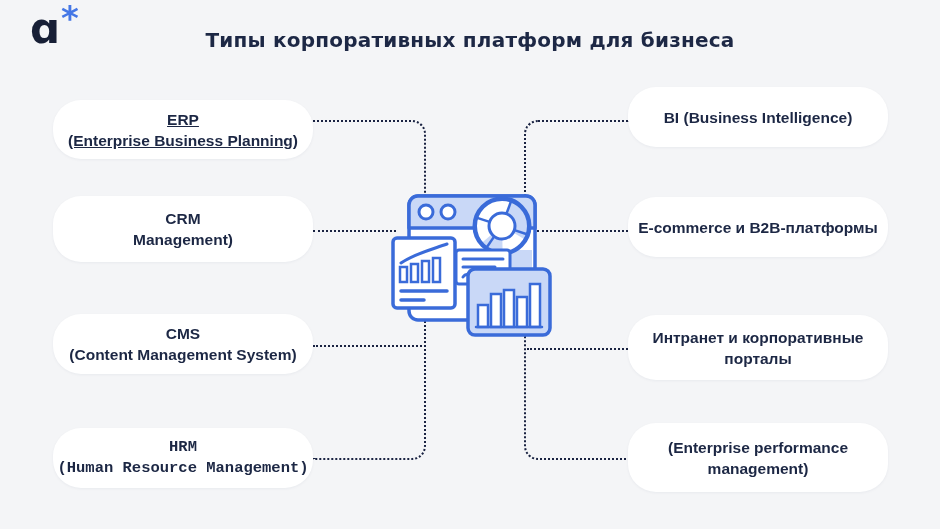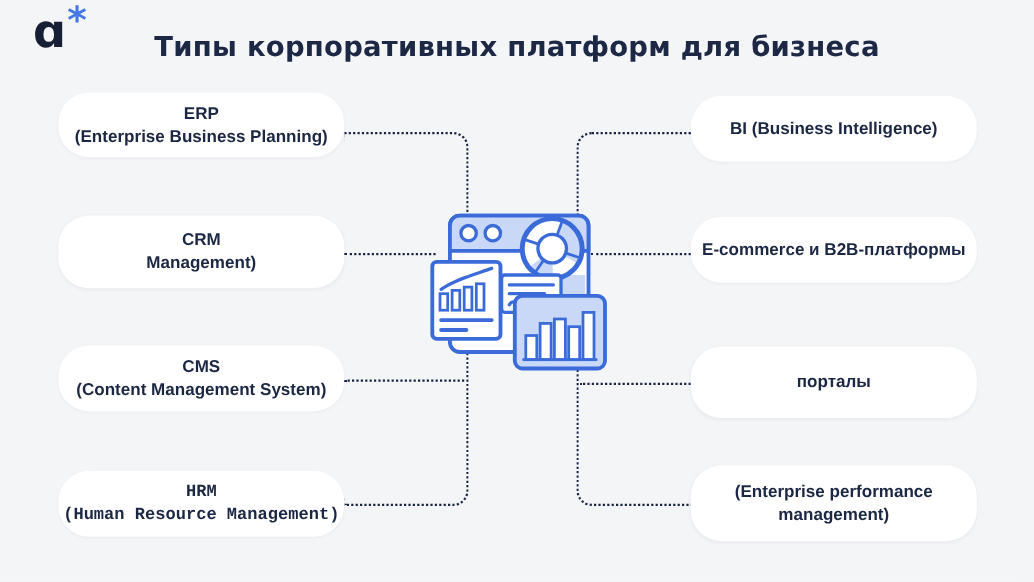--- a/index.html
+++ b/index.html
@@ -15,21 +15,21 @@
     font-size:42px;font-weight:700;color:#171f36;line-height:1;
   }
   .logo-star{
     font-family:"DejaVu Sans", sans-serif;
     font-size:34px;font-weight:700;color:#4577e6;line-height:1;
     position:relative;top:-13px;left:1px;
   }
   
   .title{
     position:absolute;left:0;right:0;top:28px;margin:0;
-    text-align:center;font-size:25px;font-weight:800;letter-spacing:.2px;
+    text-align:center;font-size:20px;font-weight:800;letter-spacing:.2px;
     color:#1d2845;font-family:"DejaVu Sans","Liberation Sans",sans-serif;
   }
   
   .node{
     position:absolute;background:#ffffff;border-radius:28px;
     display:flex;flex-direction:column;justify-content:center;align-items:center;
     text-align:center;color:#1c2744;font-weight:700;font-size:15.5px;line-height:21px;
     box-shadow:0 1px 3px rgba(25,35,70,.05);
   }
   .node .line{width:100%;}
@@ -61,21 +61,21 @@
 
   <div class="conn c-top c-right r-tr" style="left:313px;top:120px;width:111px;height:76px;"></div>
   <div class="conn c-top c-left r-tl" style="left:524px;top:120px;width:104px;height:76px;"></div>
   <div class="conn c-top" style="left:313px;top:230px;width:83px;"></div>
   <div class="conn c-top" style="left:537px;top:230px;width:91px;"></div>
   <div class="conn c-right c-bottom r-br" style="left:313px;top:321px;width:111px;height:137px;"></div>
   <div class="conn c-top" style="left:313px;top:345px;width:109px;"></div>
   <div class="conn c-left c-bottom r-bl" style="left:524px;top:336px;width:104px;height:122px;"></div>
   <div class="conn c-top" style="left:527px;top:348px;width:101px;"></div>
 
-  <div class="node left-col" style="top:84px;height:59px;">
+  <div class="node left-col" style="top:100px;height:59px;text-decoration:underline;">
     <div class="line">ERP</div>
     <div class="line">(Enterprise Business Planning)</div>
   </div>
   <div class="node left-col" style="top:196px;height:66px;">
     <div class="line">CRM</div>
     <div class="line">Management)</div>
   </div>
   <div class="node left-col" style="top:314px;height:60px;">
     <div class="line">CMS</div>
     <div class="line">(Content Management System)</div>
@@ -85,20 +85,21 @@
     <div class="line">(Human Resource Management)</div>
   </div>
 
   <div class="node right-col" style="top:87px;height:60px;">
     <div class="line">BI (Business Intelligence)</div>
   </div>
   <div class="node right-col" style="top:197px;height:60px;">
     <div class="line">E-commerce и B2B-платформы</div>
   </div>
   <div class="node right-col" style="top:315px;height:65px;">
+    <div class="line">Интранет и корпоративные</div>
     <div class="line">порталы</div>
   </div>
   <div class="node right-col" style="top:423px;height:69px;">
     <div class="line">(Enterprise performance</div>
     <div class="line">management)</div>
   </div>
 
   <svg class="illu" viewBox="0 0 165 150">
 
     <g>

